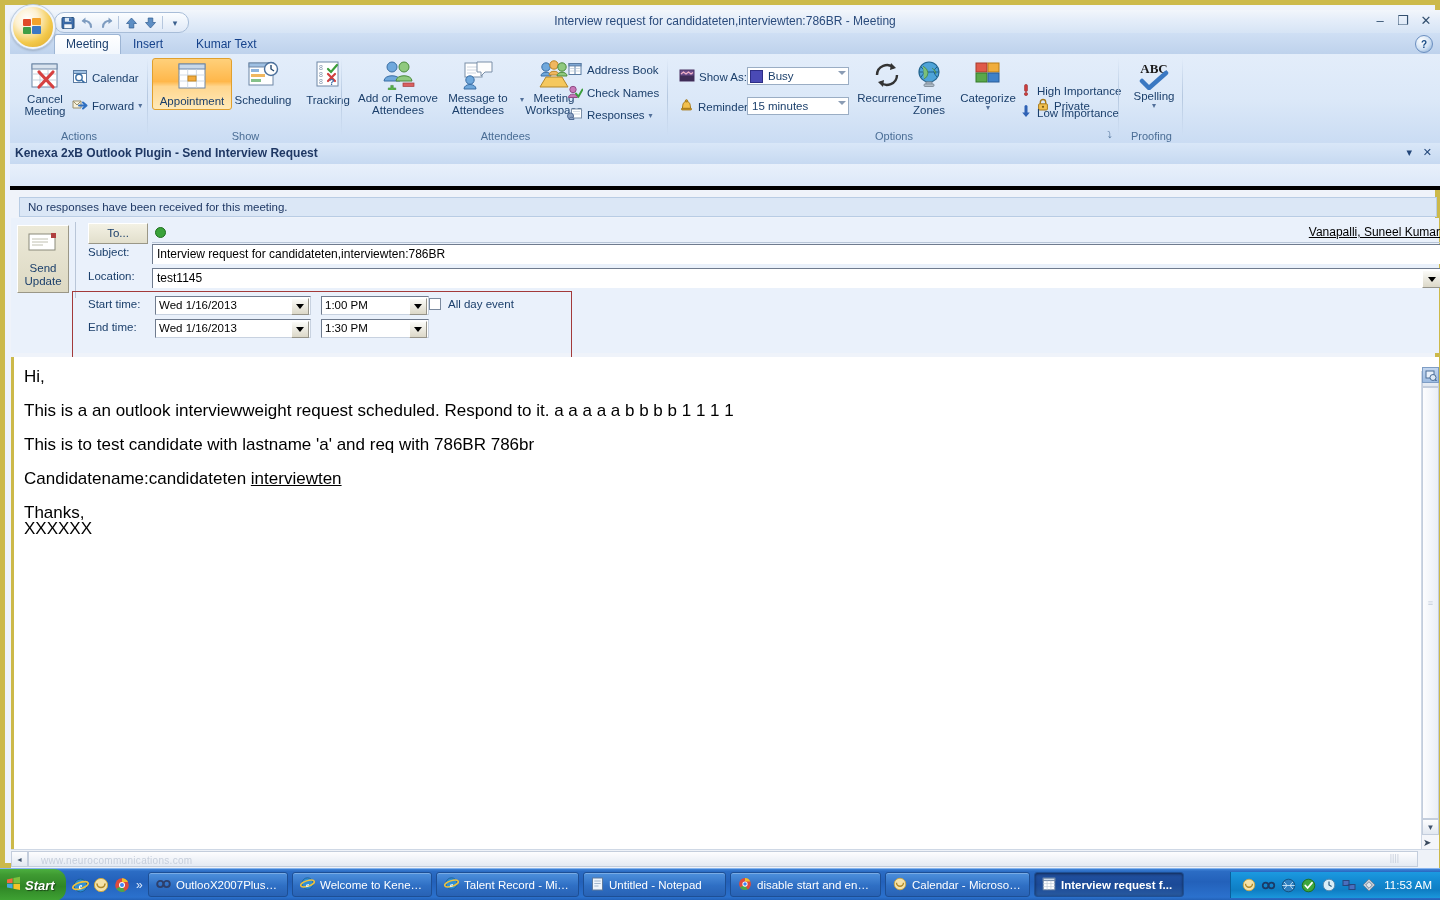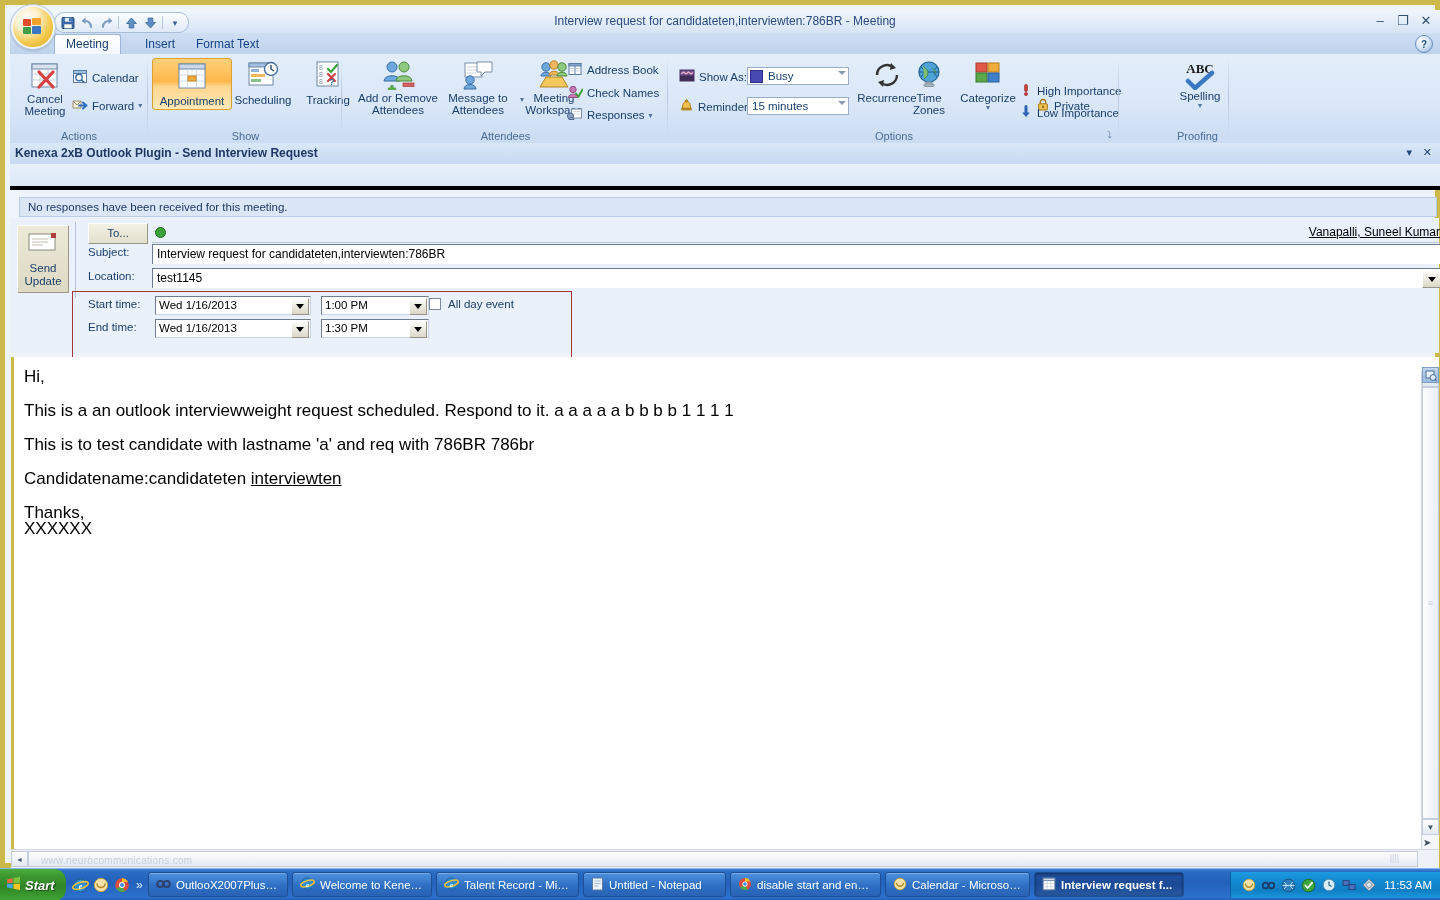--- a/index.html
+++ b/index.html
@@ -352,22 +352,22 @@
       <div class="orb-grid">
         <i style="left:0;top:1px;width:8px;height:7px;background:#e04b2a;"></i>
         <i style="left:9px;top:0;width:9px;height:7px;background:#f2a22c;"></i>
         <i style="left:0;top:9px;width:8px;height:7px;background:#3f9e46;"></i>
         <i style="left:9px;top:8px;width:9px;height:8px;background:#3b78c4;"></i>
       </div>
     </div>
 
     <div class="tabstrip">
       <div class="tab active" style="left:44px;">Meeting</div>
-      <div class="tab" style="left:124px;">Insert</div>
-      <div class="tab" style="left:175px;">Format Text</div>
+      <div class="tab" style="left:112px;">Insert</div>
+      <div class="tab" style="left:175px;">Kumar Text</div>
       <div class="help-orb">?</div>
     </div>
 
     <div class="ribbon">
 
       <div class="rgroup" style="left:0;width:138px;">
         <div class="bigbtn" style="left:6px;top:5px;width:52px;">
           <span class="ico">
             <svg width="32" height="30" viewBox="0 0 32 30">
                 <rect x="3" y="3" width="25" height="23" fill="#fff" stroke="#6f87a6"></rect>
@@ -650,21 +650,21 @@
                 <path d="M3.2 7.5 L7 12 L10.8 7.5 Z" fill="#2f62b5"></path>
               </svg>
           </span>
           <span>Low Importance</span>
         </div>
         <div class="dlglaunch">⤵</div>
         <div class="glabel">Options</div>
         <div class="gsep"></div>
       </div>
 
-      <div class="rgroup" style="left:1110px;width:63px;margin-left:46px;">
+      <div class="rgroup" style="left:1110px;width:63px;">
         <div class="bigbtn" style="left:4px;top:4px;width:54px;">
           <span class="ico" style="height:30px;">
             <svg width="44" height="30" viewBox="0 0 44 30">
                 <text x="22" y="13" text-anchor="middle" font-family="serif" font-size="13" font-weight="bold" fill="#1b1b1b">ABC</text>
                 <path d="M10 21 L17 28 L34 13" stroke="#3a78c2" stroke-width="4.5" fill="none" stroke-linecap="round" stroke-linejoin="round"></path>
               </svg>
           </span>
           <span>Spelling</span>
           <span style="font-size:8px;color:#52709a;line-height:8px;">▾</span>
         </div>

